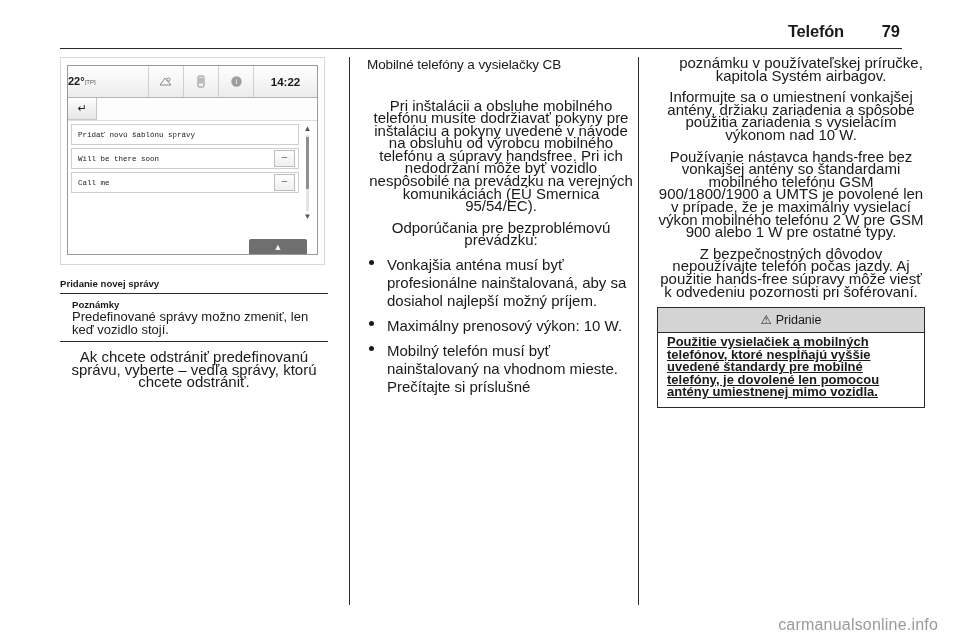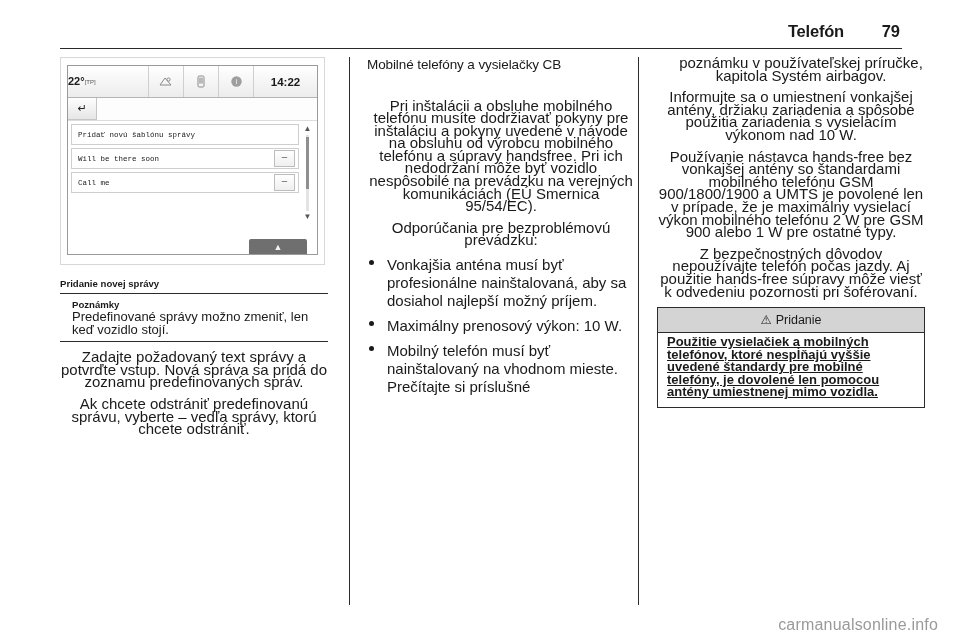--- a/index.html
+++ b/index.html
@@ -420,21 +420,20 @@
       </div>
     </div>
 
     <h3 class="h-small">Pridanie novej správy</h3>
 
     <div class="note">
       <div class="note-h">Poznámky</div>
       <div class="note-b">Predefinované správy možno zmeniť, len keď vozidlo stojí.</div>
     </div>
 
-    <p class="body-t">Zadajte požadovaný text správy a potvrďte vstup. Nová správa sa pridá do zoznamu predefinovaných správ.</p>
 
     <p class="body-t">Ak chcete odstrániť predefinovanú správu, vyberte – vedľa správy, ktorú chcete odstrániť.</p>
   </div>
 
   <div class="col col-2">
     <h2 class="h-main">Mobilné telefóny a vysielačky CB</h2>
 
     <p class="body-t">Pri inštalácii a obsluhe mobilného telefónu musíte dodržiavať pokyny pre inštaláciu a pokyny uvedené v návode na obsluhu od výrobcu mobilného telefónu a súpravy handsfree. Pri ich nedodržaní môže byť vozidlo nespôsobilé na prevádzku na verejných komunikáciách (EÚ Smernica 95/54/EC).</p>
     <p class="body-t">Odporúčania pre bezproblémovú prevádzku:</p>
 

